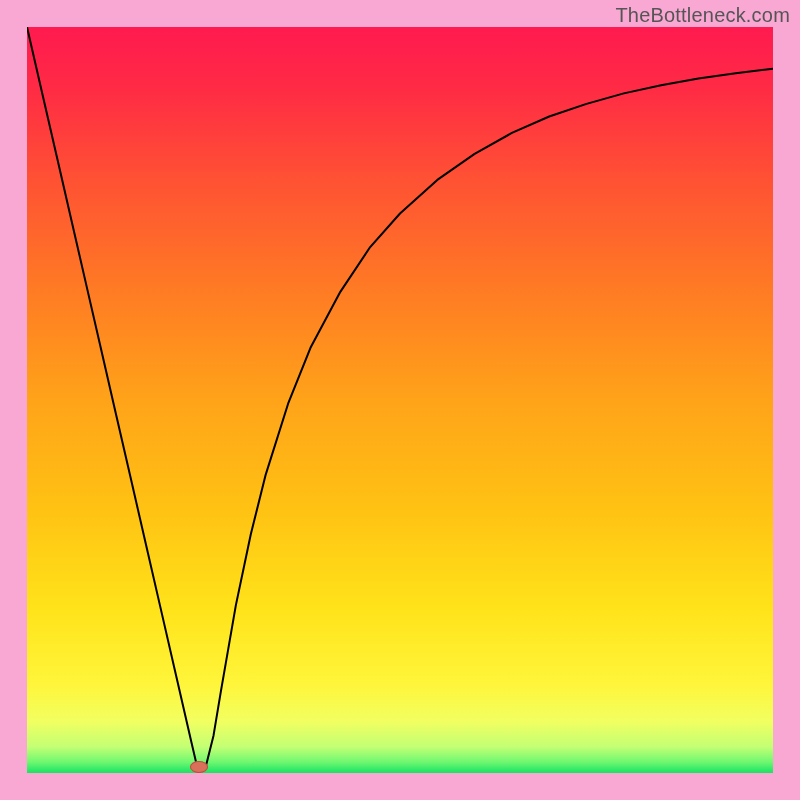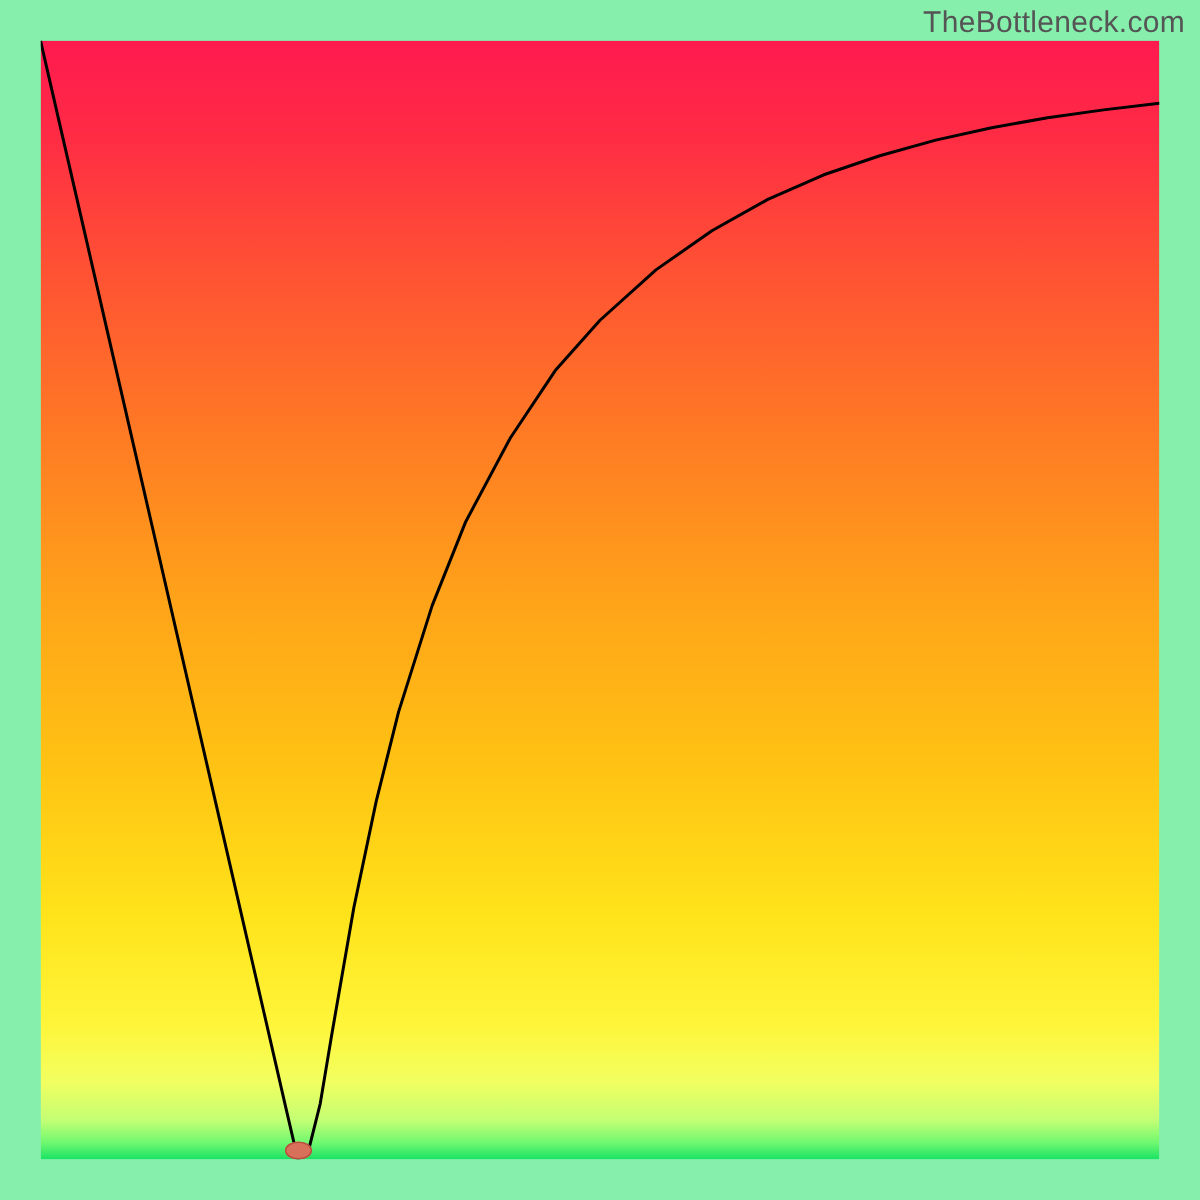--- a/index.html
+++ b/index.html
@@ -8,21 +8,21 @@
     width: 800px;
     height: 800px;
     overflow: hidden;
     font-family: Arial, Helvetica, sans-serif;
     background: #000;
   }
   .frame {
     position: relative;
     width: 800px;
     height: 800px;
-    background: #86efac;
+    background: #f9a8d4;
   }
   .plot {
     position: absolute;
     left: 27px;
     top: 27px;
     width: 746px;
     height: 746px;
     overflow: hidden;
   }
   .gradient {

